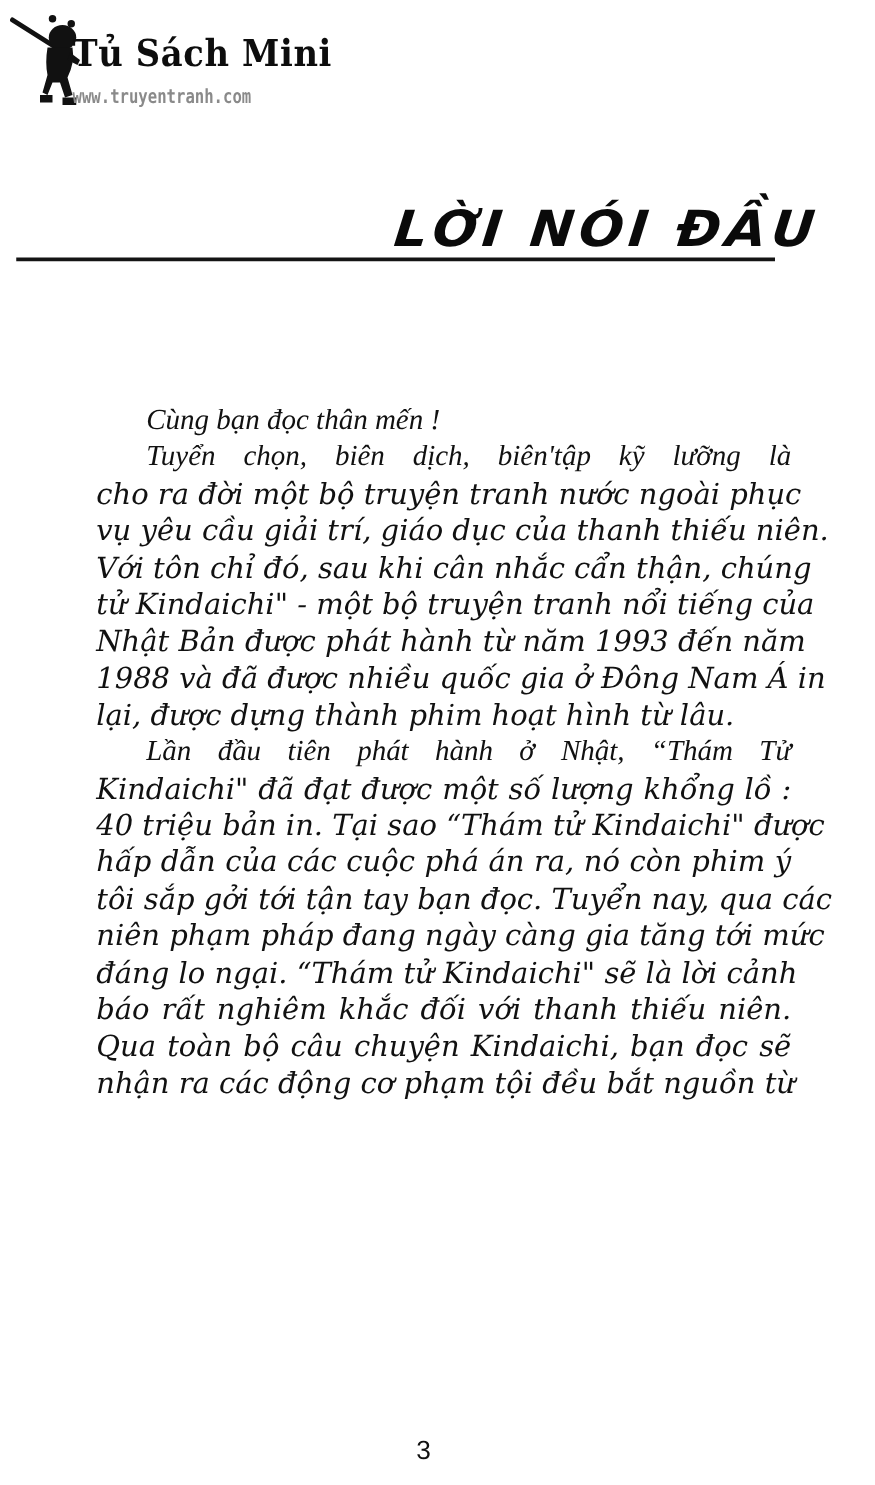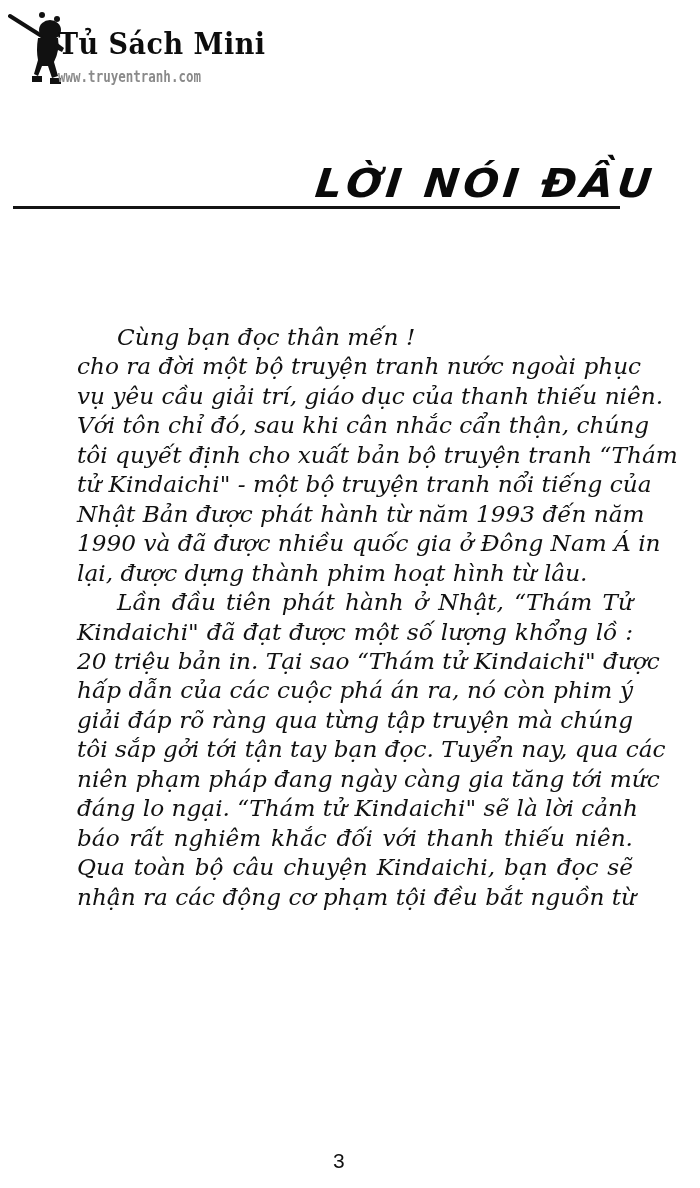--- a/index.html
+++ b/index.html
@@ -88,20 +88,21 @@
       color: #111111;
     }
     .line {
       display: block;
       white-space: nowrap;
       text-align-last: justify;
       text-align: justify;
     }
     .line.indent {
       padding-left: 40px;
+      font-family: Liberation Serif, serif;
     }
     .line.short {
       text-align-last: left;
     }
     .page-number {
       position: absolute;
       left: 333px;
       top: 1149px;
       font-family: "Liberation Sans", sans-serif;
       font-size: 21px;
@@ -130,33 +131,32 @@
   </svg>
   <div class="logo-title">Tủ Sách Mini</div>
   <div class="logo-url">www.truyentranh.com</div>
 </div>
 
 <div class="heading">LỜI NÓI ĐẦU</div>
 <div class="rule"></div>
 
 <div class="body-text" id="body-text">
     <span class="line indent short">Cùng bạn đọc thân mến !</span>
+    <span class="line indent">Tuyển chọn, biên dịch, biên'tập kỹ lưỡng là</span>
     <span class="line">cho ra đời một bộ truyện tranh nước ngoài phục</span>
     <span class="line">vụ yêu cầu giải trí, giáo dục của thanh thiếu niên.</span>
     <span class="line">Với tôn chỉ đó, sau khi cân nhắc cẩn thận, chúng</span>
-    <span class="line">tôi quyết định cho xuất bản bộ truyện tranh “Thám</span>
     <span class="line">tử Kindaichi" - một bộ truyện tranh nổi tiếng của</span>
     <span class="line">Nhật Bản được phát hành từ năm 1993 đến năm</span>
-    <span class="line">1990 và đã được nhiều quốc gia ở Đông Nam Á in</span>
+    <span class="line">1988 và đã được nhiều quốc gia ở Đông Nam Á in</span>
     <span class="line short">lại, được dựng thành phim hoạt hình từ lâu.</span>
     <span class="line indent">Lần đầu tiên phát hành ở Nhật, “Thám Tử</span>
     <span class="line">Kindaichi" đã đạt  được một số lượng khổng lồ :</span>
-    <span class="line">20 triệu bản in. Tại sao “Thám tử Kindaichi" được</span>
+    <span class="line">40 triệu bản in. Tại sao “Thám tử Kindaichi" được</span>
     <span class="line">hấp dẫn của các cuộc phá án ra, nó còn phim ý</span>
-    <span class="line">giải đáp rõ ràng qua từng tập truyện mà chúng</span>
     <span class="line">tôi sắp gởi tới tận tay bạn đọc. Tuyển nay, qua các</span>
     <span class="line">niên phạm pháp đang ngày càng gia tăng tới mức</span>
     <span class="line">đáng lo ngại. “Thám tử Kindaichi" sẽ là lời cảnh</span>
     <span class="line">báo rất nghiêm khắc  đối với thanh thiếu niên.</span>
     <span class="line">Qua toàn bộ câu chuyện Kindaichi, bạn đọc sẽ</span>
     <span class="line">nhận ra các động cơ phạm tội đều bắt nguồn từ</span>
   </div>
 
 <div class="page-number">3</div>
 

